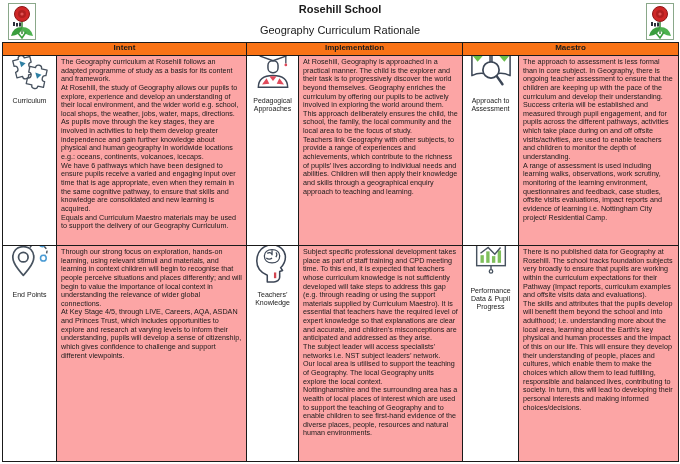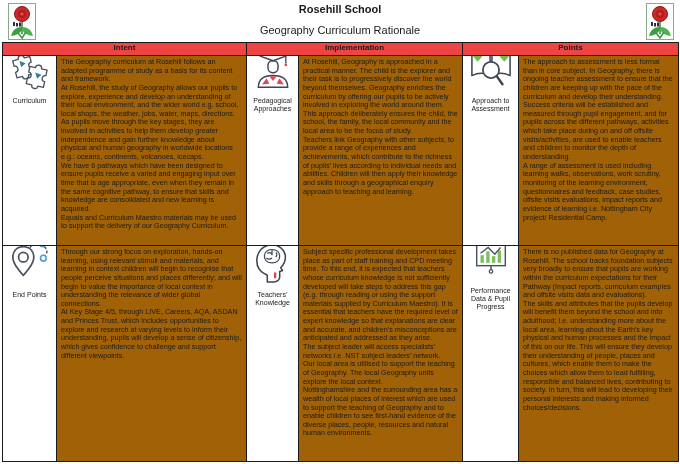--- a/index.html
+++ b/index.html
@@ -16,27 +16,27 @@
   .logo.right{right:6px;}
 
   table.grid{
     position:absolute;top:42px;left:2px;width:676px;
     border-collapse:collapse;table-layout:fixed;
   }
   table.grid th, table.grid td{
     border:1px solid #1a1a1a;padding:0;vertical-align:top;overflow:hidden;
   }
   th.colhead{
-    background:#ef4444;font-size:8px;font-weight:bold;text-align:center;
+    background:#f97316;font-size:8px;font-weight:bold;text-align:center;
     height:12px;padding:1px 0;
   }
   tr.r1{height:190px;}
   tr.r2{height:216px;}
   td.icon-cell{background:#fff;vertical-align:middle;text-align:center;}
-  td.text-cell{background:#a16207;}
+  td.text-cell{background:#fca5a5;}
   .cell-text{
     padding:2px 4px 2px 4px;font-size:7.2px;line-height:1.2;
     white-space:pre-line;text-align:left;
   }
   .icon-wrap{display:flex;flex-direction:column;align-items:center;gap:3px;transform:translateY(-8px);}
   .icon-label{font-size:7px;line-height:1.15;text-align:center;padding:0 2px;}
 </style>
 </head>
 <body>
 
@@ -85,21 +85,21 @@
         <col style="width:190px">
       <col style="width:52px">
         <col style="width:164px">
       <col style="width:56px">
         <col style="width:160px">
     </colgroup>
     <tbody>
         <tr>
       <th class="colhead" colspan="2">Intent</th>
       <th class="colhead" colspan="2">Implementation</th>
-      <th class="colhead" colspan="2">Points</th>
+      <th class="colhead" colspan="2">Maestro</th>
     </tr>
 
     <tr class="r1">
       <td class="icon-cell">
         <div class="icon-wrap">
           <span>
             <svg width="44" height="42" viewBox="0 0 50 46">
               <g stroke="#47525f" stroke-width="1.5" fill="#fff" stroke-linejoin="round">
                 <path transform="rotate(-14 17 19)" d="M7 11 h6.5 a3.5 3.5 0 1 1 7 0 H27 v6.5 a3.5 3.5 0 1 0 0 7 V31 h-6.5 a3.5 3.5 0 1 1 -7 0 H7 v-6.5 a3.5 3.5 0 1 0 0 -7 z"></path>
                 <path transform="rotate(12 33 30)" d="M23 22 h6.5 a3.5 3.5 0 1 1 7 0 H43 v6.5 a3.5 3.5 0 1 0 0 7 V42 h-6.5 a3.5 3.5 0 1 1 -7 0 H23 v-6.5 a3.5 3.5 0 1 0 0 -7 z"></path>

